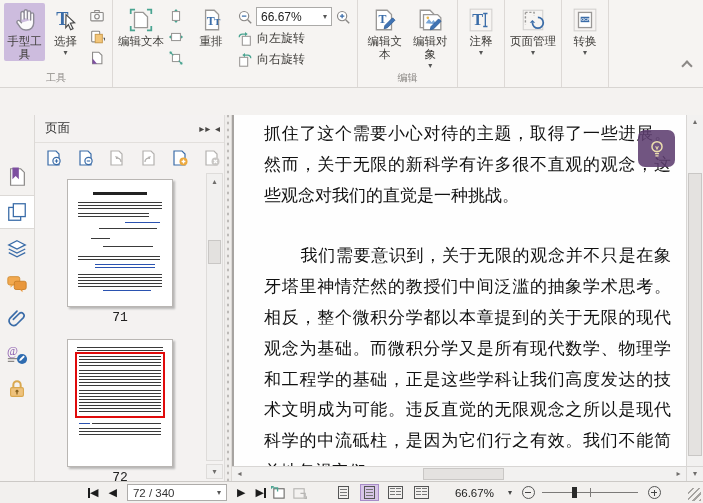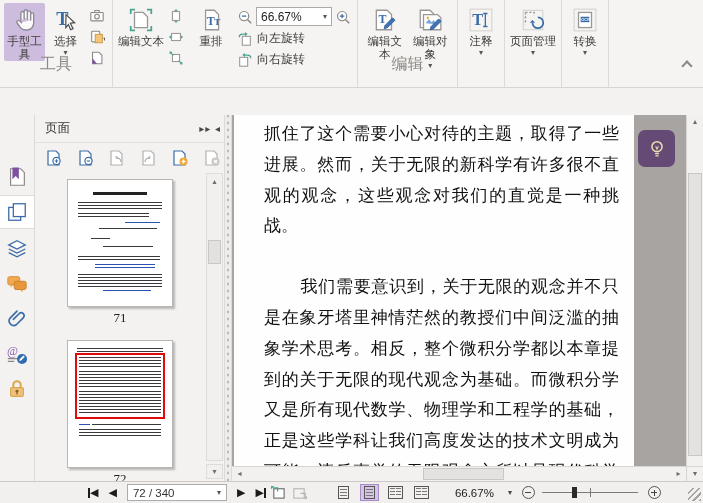--- a/index.html
+++ b/index.html
@@ -2,21 +2,21 @@
 <html><head>
 <meta charset="utf-8">
 <style>
   * { margin:0; padding:0; box-sizing:border-box; }
   html,body { width:703px; height:503px; overflow:hidden; font-family:"Liberation Sans",sans-serif; background:#f4f2f0; }
   #app { position:relative; width:703px; height:503px; }
 
   
   .ribbon { position:absolute; left:0; top:0; width:703px; height:88px; background:#f6f4f2; border-bottom:1px solid #d8d5d2; display:flex; }
   .rgroup { position:relative; height:100%; border-right:1px solid #ddd9d6; display:flex; align-items:flex-start; padding:3px 4px 16px 4px; }
-  .rgroup-label { position:absolute; bottom:12px; left:0; right:0; text-align:center; font-size:16px; color:#8b8885; }
+  .rgroup-label { position:absolute; bottom:2px; left:0; right:0; text-align:center; font-size:10px; color:#8b8885; }
   .bigbtn { display:flex; flex-direction:column; align-items:center; justify-content:flex-start; width:48px; padding-top:4px; cursor:pointer; border-radius:2px; }
   .bigbtn .icon { width:26px; height:26px; }
   .bigbtn .blabel { font-size:11.5px; color:#3f3d3a; text-align:center; line-height:13px; margin-top:2px; }
   .bigbtn.active { background:#cdbcde; }
   .dd { font-size:8px; color:#555; line-height:8px; margin-top:1px; }
   .smallstack { display:flex; flex-direction:column; justify-content:flex-start; gap:3px; padding-top:4px; }
   .sbtn { width:22px; height:18px; display:flex; align-items:center; justify-content:center; cursor:pointer; }
   .sbtn svg { width:16px; height:16px; }
   .zoomcol { display:flex; flex-direction:column; gap:4px; padding-top:4px; margin-left:2px; }
   .zoomrow { display:flex; align-items:center; gap:3px; }
@@ -46,34 +46,34 @@
   
   .panel { width:197px; background:#f4f2f1; position:relative; border-right:1px solid #dcd9d6; }
   .panel-head { height:28px; display:flex; align-items:center; padding:0 10px; font-size:12.5px; color:#333; border-bottom:1px solid #e2dfdc; justify-content:space-between;text-align:right; }
   .panel-head .arrs { color:#4a4846; font-size:10px; letter-spacing:1px; cursor:pointer; }
   .panel-tools { height:30px; display:flex; align-items:center; justify-content:space-between; padding:0 8px 0 8px; }
   .ptool { width:22px; height:22px; display:flex; align-items:center; justify-content:center; cursor:pointer; }
   .ptool svg { width:18px; height:18px; }
   .thumbwrap { position:absolute; left:0; top:58px; bottom:0; right:26px; overflow:hidden; }
   .thumb { position:relative; width:106px; margin:6px auto 0 auto; }
   .thumb .tpage { width:106px; height:128px; background:#fff; border:1px solid #b9b6b3; box-shadow:2px 2px 2px rgba(0,0,0,0.25); position:relative; cursor:pointer; }
-  .thumb .tnum { text-align:center; font-size:13px; color:#222; margin-top:3px; font-family:Liberation Serif, serif; }
+  .thumb .tnum { text-align:center; font-size:13px; color:#222; margin-top:3px; font-family:Liberation Mono, monospace; }
   .tl { position:absolute; background-image:repeating-linear-gradient(#3a3a3a 0 1px, transparent 1px 3px); }
   .tl.blue { background-image:repeating-linear-gradient(#2a52b0 0 1px, transparent 1px 3px); }
   .redbox { position:absolute; border:2px solid #e00b0b; }
   
   .pscroll { position:absolute; top:58px; right:8px; width:17px; bottom:20px; background:#f1f0ef; border:1px solid #dedcda; }
   .pscroll .up { position:absolute; top:0; left:0; right:0; height:15px; text-align:center; font-size:8px; color:#6f6d6b; line-height:15px; cursor:pointer; }
   .pscroll .pthumb { position:absolute; top:66px; left:1px; right:1px; height:24px; background:#e3e1df; border:1px solid #c9c7c5; cursor:pointer; }
   .pscroll-down { position:absolute; bottom:2px; right:8px; width:17px; height:15px; background:#f1f0ef; border:1px solid #dedcda; text-align:center; font-size:8px; color:#6f6d6b; line-height:14px; cursor:pointer; }
   .splitter { position:absolute; right:0; top:0; bottom:0; width:7px; background:#efedeb; border-left:1px solid #dedcda; background-image:radial-gradient(circle, #a8a5a2 1px, transparent 1.2px); background-size:4px 7px; background-position:center; background-repeat:repeat-y; cursor:col-resize; }
 
   
   .docarea { flex:1; position:relative; background:#a7a4a1; overflow:hidden; }
-  .docpage { position:absolute; left:2px; top:0; width:400px; height:351px; background:#fefefe; overflow:hidden; }
+  .docpage { position:absolute; left:2px; top:0; width:452px; height:351px; background:#fefefe; overflow:hidden; }
   .doctext { padding:3px 15px 0 30px; font-family:"DejaVu Serif",serif; font-size:17px; line-height:30.8px; color:#111; text-align:justify; }
   .doctext p.ind { text-indent:2.15em; margin-top:30px; }
   
   .vscroll { position:absolute; right:0; top:0; width:17px; bottom:15px; background:#f2f1f0; border-left:1px solid #d8d6d4; }
   .vscroll .up { position:absolute; top:2px; left:0; right:0; text-align:center; font-size:8px; color:#6f6d6b; cursor:pointer; }
   .vscroll .vthumb { position:absolute; top:58px; bottom:10px; left:1px; right:1px; background:#e4e2e0; border:1px solid #c9c7c5; cursor:pointer; }
   
   .hscroll { position:absolute; left:0; right:17px; bottom:0; height:15px; background:#f2f1f0; border-top:1px solid #d8d6d4; }
   .hscroll .arr { position:absolute; top:0; width:15px; height:14px; text-align:center; font-size:8px; color:#6f6d6b; line-height:14px; cursor:pointer; }
   .hscroll .hthumb { position:absolute; left:42%; width:18%; top:1px; height:12px; background:#e4e2e0; border:1px solid #c9c7c5; cursor:pointer; }

